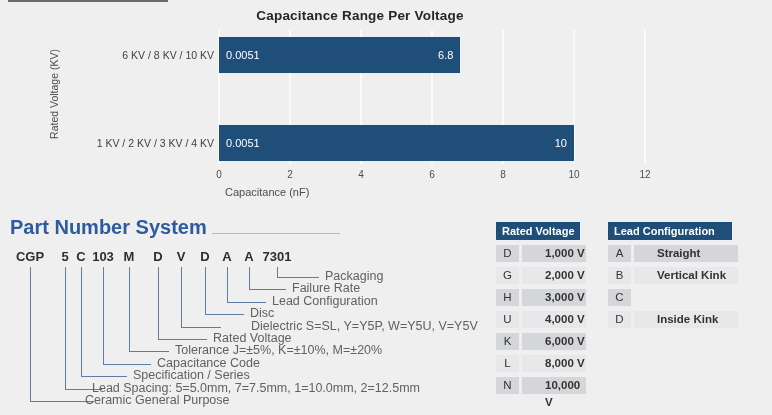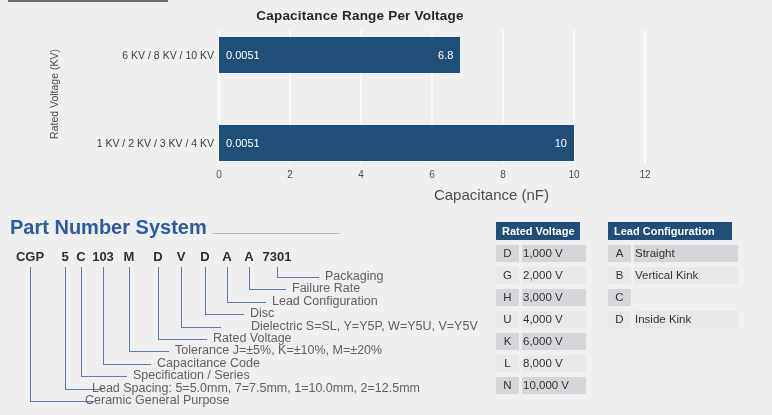--- a/index.html
+++ b/index.html
@@ -16,39 +16,39 @@
   .y-axis-title { position:absolute; left:18px; top:30px; width:14px; height:135px; }
   .y-axis-title span { position:absolute; left:30px; top:64px; transform:rotate(-90deg); transform-origin:left top;
                  white-space:nowrap; font-size:10.5px; color:#4d4d4d; transform:rotate(-90deg) translate(-50%,0); }
   .plot { position:absolute; left:219px; top:30px; width:440px; height:134px; }
   .gridline { position:absolute; top:0; bottom:0; width:2px; background:#fafafa; }
   .bar { position:absolute; left:0; height:36px; background:#1f4e79; display:flex; align-items:center;
          justify-content:space-between; padding:0 7px; }
   .bar .blabel { color:#ffffff; font-size:11px; }
   .cat-label { position:absolute; width:165px; text-align:right; font-size:10.5px; color:#404040; right-edge:0; }
   .tick-label { position:absolute; font-size:10px; color:#4d4d4d; transform:translateX(-50%); }
-  .x-axis-title { position:absolute; left:219px; top:186px; width:330px; text-align:right;
-                  font-size:15px; color:#4d4d4d; }
+  .x-axis-title { position:absolute; left:225px; top:186px; width:330px; text-align:left;
+                  font-size:11px; color:#4d4d4d; }
 
   
   .pns-title { position:absolute; left:10px; top:216px; font-size:20px; font-weight:bold; color:#2e5b9d; }
   .pns-rule  { position:absolute; left:212px; top:233px; width:128px; height:1px; background:#b9b9b9; }
   .pns-code { position:absolute; top:249px; transform:translateX(-50%); font-size:13px; font-weight:bold; color:#2e2e2e; }
   .pns-vline { position:absolute; width:1px; background:#5e7ca6; }
   .pns-hline { position:absolute; height:1px; background:#5e7ca6; }
   .pns-label { position:absolute; white-space:nowrap; font-size:12.5px; color:#616161; transform:translateY(-56%); }
 
   
   .mini-table { position:absolute; }
   .mini-table .thead { background:#1f4e79; color:#ffffff; font-weight:bold; font-size:11px;
                        height:18px; line-height:18px; padding-left:6px; }
   .trow { display:flex; margin-top:4.5px; height:17.5px; line-height:17.5px; font-size:11.5px; color:#333; }
   .trow .cell-key { width:23px; text-align:center; }
   .trow .cell-gap { width:3px; background:#efefef; }
-  .trow .cell-val { flex:1; padding-left:1px; }
+  .trow .cell-val { flex:1; padding-left:23px;font-weight:bold; }
   .trow.odd  .cell-key, .trow.odd  .cell-val { background:#d5d6d9; }
   .trow.even .cell-key, .trow.even .cell-val { background:#e7e8ea; }
 
   .footer-link { position:absolute; left:600px; top:411px; font-size:18px; font-weight:bold; color:#1668c9;margin-top:18px; }
 </style>
 </head>
 <body>
 
 <div class="canvas">
 

